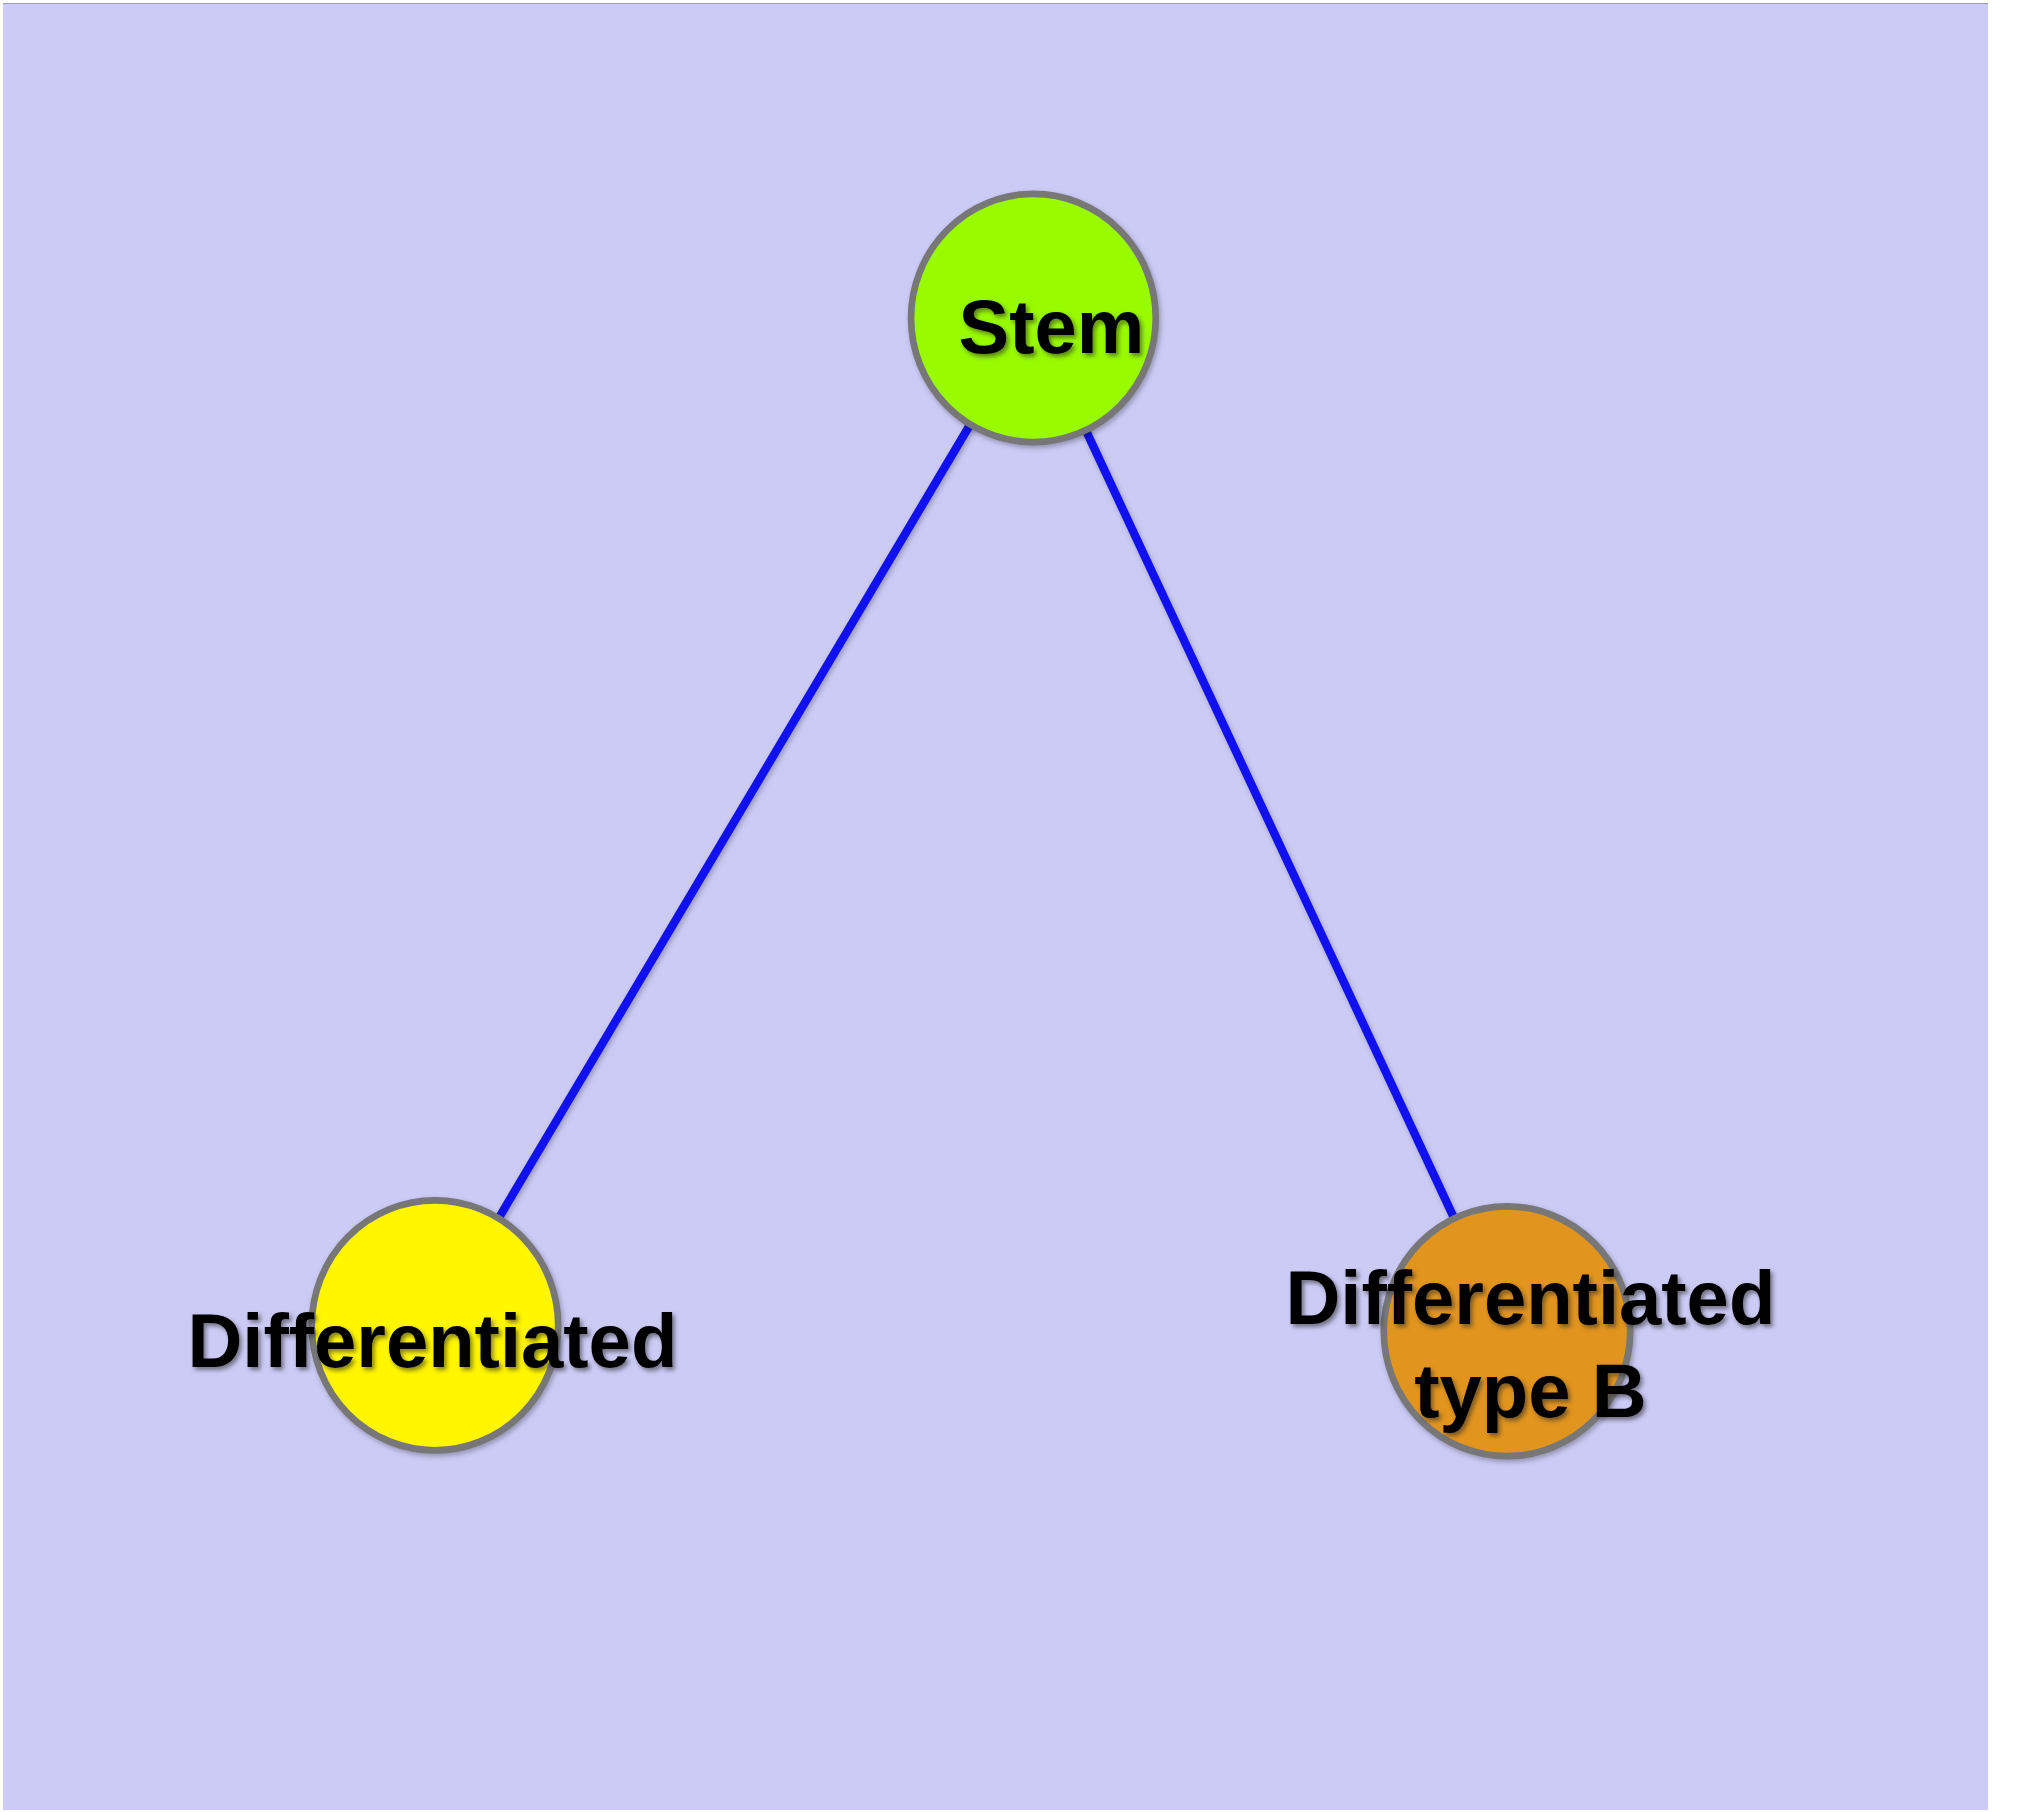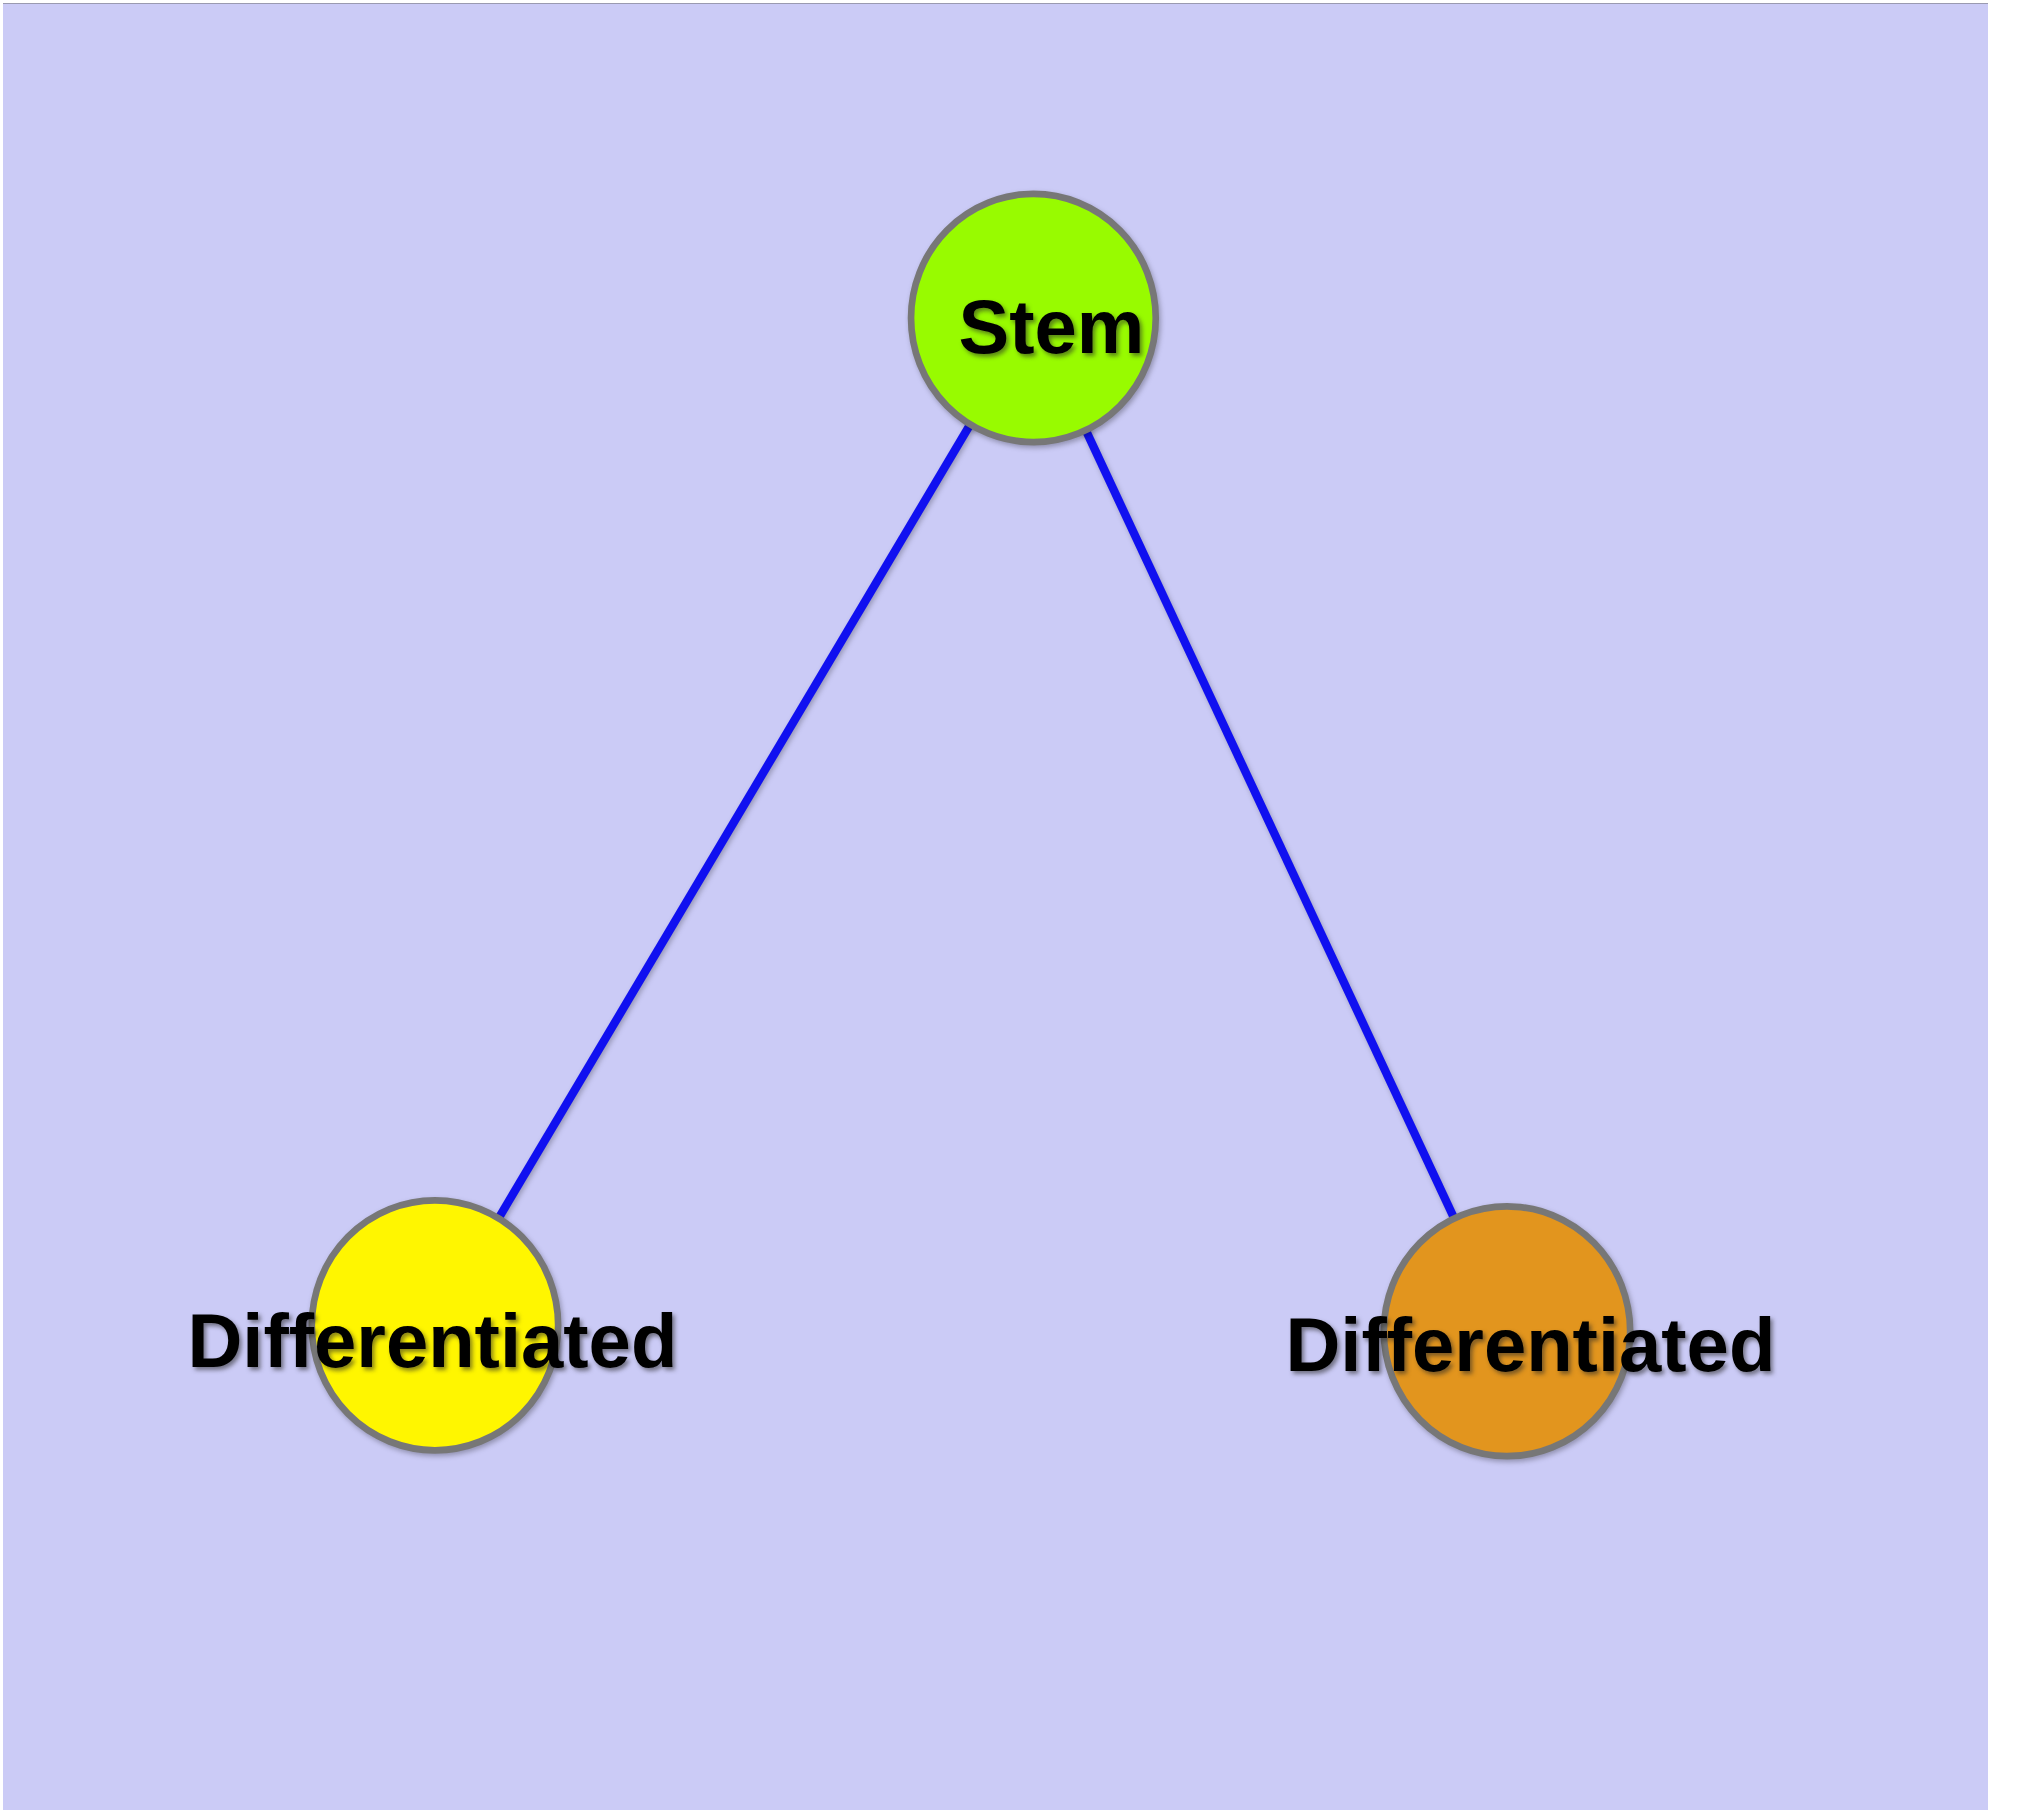--- a/index.html
+++ b/index.html
@@ -76,17 +76,18 @@
     <div class="node-label" style="left: 1048px; top: 322px; color: rgb(0, 0, 0);">
       <span class="label-line">Stem</span>
     </div>
 
     <div class="node-label" style="left: 429px; top: 1336px; color: rgb(0, 0, 0);">
       <span class="label-line">Differentiated</span>
     </div>
 
     <div class="node-label" style="left: 1527px; top: 1340px; color: rgb(0, 0, 0);">
       <span class="label-line">Differentiated</span>
+      <span class="label-line">type B</span>
     </div>
 
   </div>
 </div>
 
 
 </body></html>

